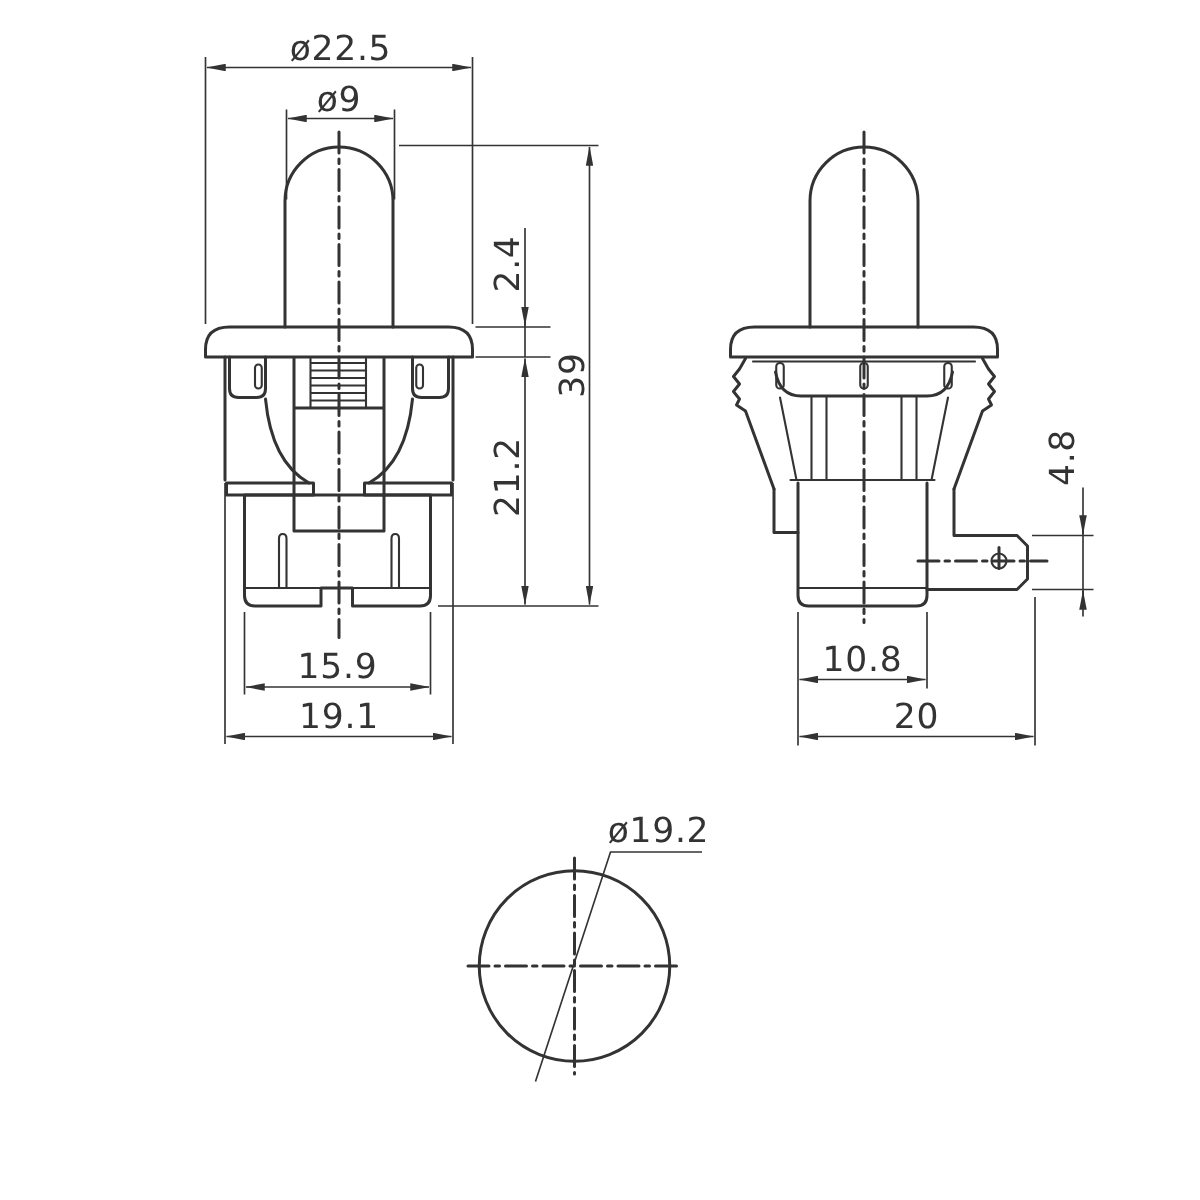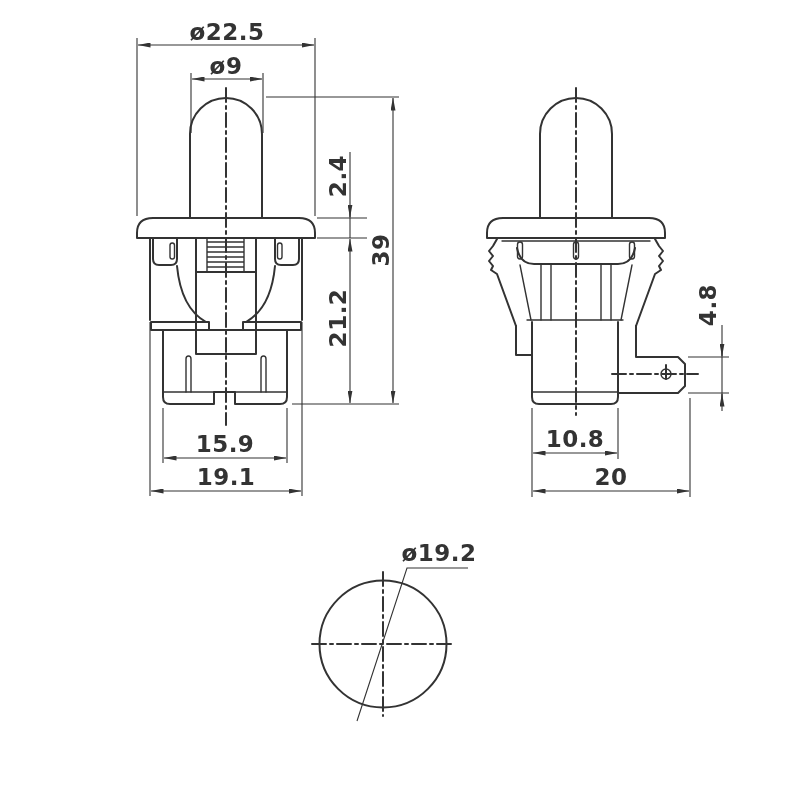--- a/index.html
+++ b/index.html
@@ -8,21 +8,20 @@
     background: #ffffff;
     width: 800px;
     height: 800px;
     font-family: "DejaVu Sans", sans-serif;
   }
   .canvas {
     width: 650px;
     height: 800px;
     background: #ffffff;
     position: relative;
-    font-weight: bold;
   }
   svg { display: block; }
   .outline path, .outline rect, .outline circle, .outline line {
     fill: none;
     stroke-width: 2;
     stroke-linecap: round;
     stroke-linejoin: round;
   }
   .outline .thin { stroke-width: 1.4; }
   .centerline {

